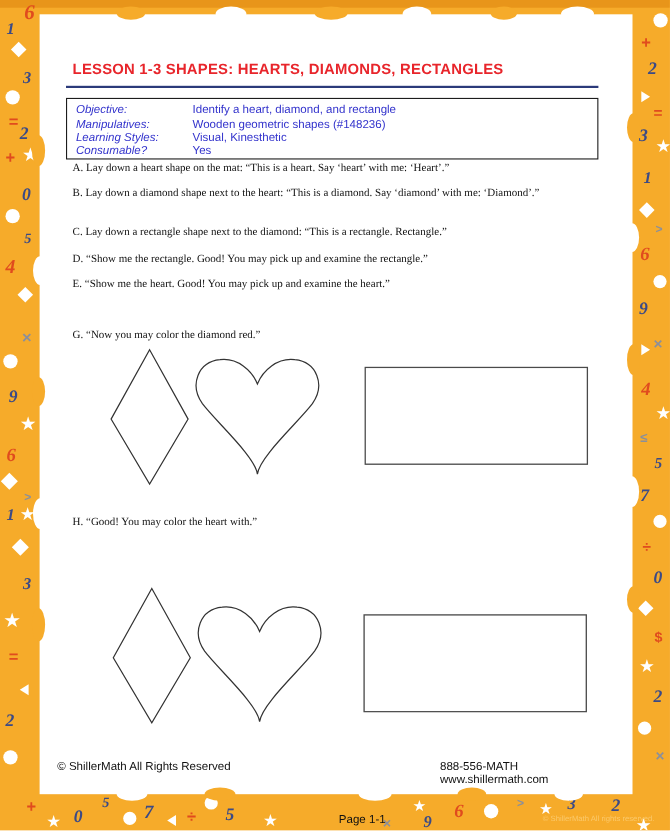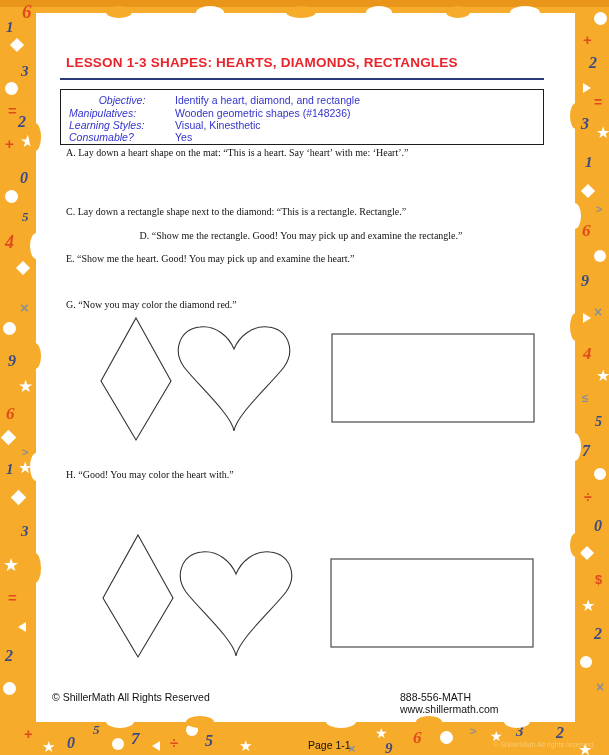--- a/index.html
+++ b/index.html
@@ -313,37 +313,38 @@
     <div class="bump" style="left:468px;top:702px;width:26px;height:13px;"></div>
   </div>
 
   <div class="page">
 
 
     <div class="lesson-heading">LESSON 1-3  SHAPES: HEARTS, DIAMONDS, RECTANGLES</div>
     <div class="rule"></div>
 
     <div class="infobox">
-      <div class="inforow" style="top:4px;text-align:center;">
+      <div class="inforow" style="top:4px;">
         <span class="lab">Objective:</span><span class="val">Identify a heart, diamond, and rectangle</span>
       </div>
       <div class="inforow" style="top:17px;">
         <span class="lab">Manipulatives:</span><span class="val">Wooden geometric shapes (#148236)</span>
       </div>
       <div class="inforow" style="top:29px;">
         <span class="lab">Learning Styles:</span><span class="val">Visual, Kinesthetic</span>
       </div>
       <div class="inforow" style="top:41px;">
         <span class="lab">Consumable?</span><span class="val">Yes</span>
       </div>
     </div>
 
     <div class="step" style="top:134px;">A. Lay down a heart shape on the mat: “This is a heart. Say ‘heart’ with me: ‘Heart’.”</div>
+    <div class="step" style="top:157px;width:455px;">B. Lay down a diamond shape next to the heart: “This is a diamond. Say ‘diamond’ with me: ‘Diamond’.”</div>
     <div class="step" style="top:193px;">C. Lay down a rectangle shape next to the diamond: “This is a rectangle. Rectangle.”</div>
-    <div class="step" style="top:217px;text-align:center;">D. “Show me the rectangle. Good! You may pick up and examine the rectangle.”</div>
+    <div class="step" style="top:217px;">D. “Show me the rectangle. Good! You may pick up and examine the rectangle.”</div>
     <div class="step" style="top:240px;">E. “Show me the heart. Good! You may pick up and examine the heart.”</div>
     <div class="step" style="top:286px;">G. “Now you may color the diamond red.”</div>
 
     <div class="shape-row" style="top:296px;height:140px;">
       <svg class="shape-svg" width="80" height="130" viewBox="0 0 80 130" style="position:absolute;left:60px;top:5px;">
         <polygon points="40,4 75,67 40,126 5,67" fill="none" stroke="#333333" stroke-width="1.1"></polygon>
       </svg>
       <svg class="shape-svg" width="120" height="120" viewBox="0 0 120 120" style="position:absolute;left:138px;top:10px;">
         <path d="M60 112 C 58 96, 22 64, 10 48 C -2 31, 6 10, 26 8 C 42 6, 55 18, 60 30 C 65 18, 78 6, 94 8 C 114 10, 122 31, 110 48 C 98 64, 62 96, 60 112 Z" fill="none" stroke="#333333" stroke-width="1.1"></path>
       </svg>

